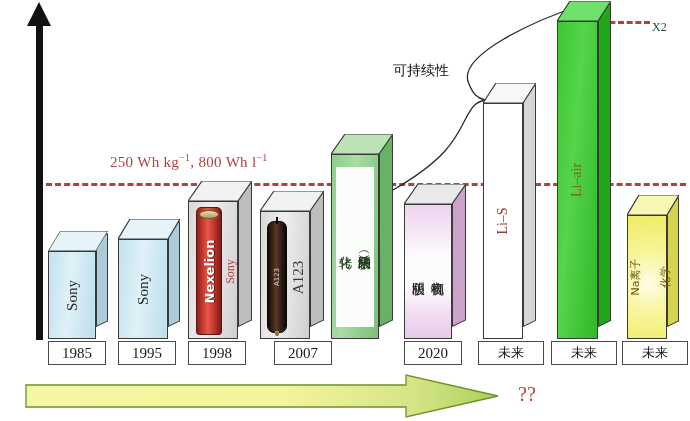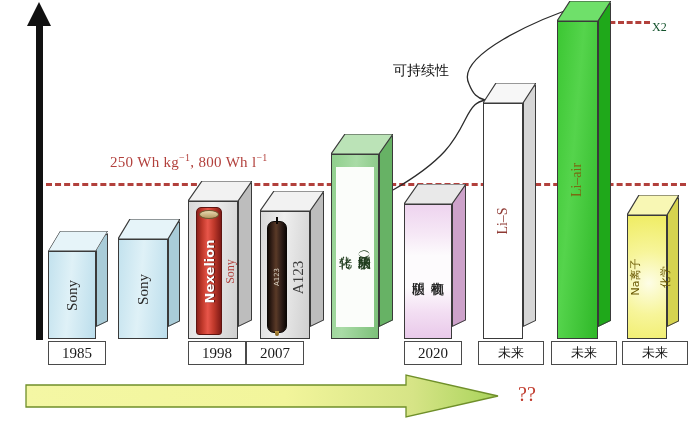--- a/index.html
+++ b/index.html
@@ -300,22 +300,23 @@
         </svg>
     </div>
     <div class="face" style="width:40px;height:124px;background:radial-gradient(circle at 55% 55%,#fdfde6 0%,#f7f59a 45%,#efec62 100%);"></div>
     <div class="bar-text" style="left:0;top:20px;width:40px;height:124px;">
       <span class="rot90" style="font-size:11px;color:#6b5a05;font-family:'DejaVu Sans',sans-serif;line-height:14px;text-align:center;">Na离子</span>
       <span class="rot90" style="font-size:11px;color:#6b5a05;font-family:'DejaVu Sans',sans-serif;line-height:14px;text-align:center;">化学</span>
     </div>
   </div>
 
   <div class="year-box" style="left:48px;width:58px;">1985</div>
+  <div class="year-box" style="left:118px;width:58px;">1995</div>
   <div class="year-box" style="left:188px;width:58px;">1998</div>
-  <div class="year-box" style="left:246px;width:58px;">2007</div>
+  <div class="year-box" style="left:274px;width:58px;">2007</div>
   <div class="year-box" style="left:404px;width:58px;">2020</div>
   <div class="year-box cn" style="left:478px;width:66px;">未来</div>
   <div class="year-box cn" style="left:551px;width:66px;">未来</div>
   <div class="year-box cn" style="left:622px;width:66px;">未来</div>
 
   <div class="arrow-wrap">
     <svg width="480" height="44" style="position:absolute;left:0;top:0;">
       <defs>
         <linearGradient id="arrGrad" x1="0" y1="0" x2="1" y2="0">
           <stop offset="0%" stop-color="#f4f7a4"></stop>

